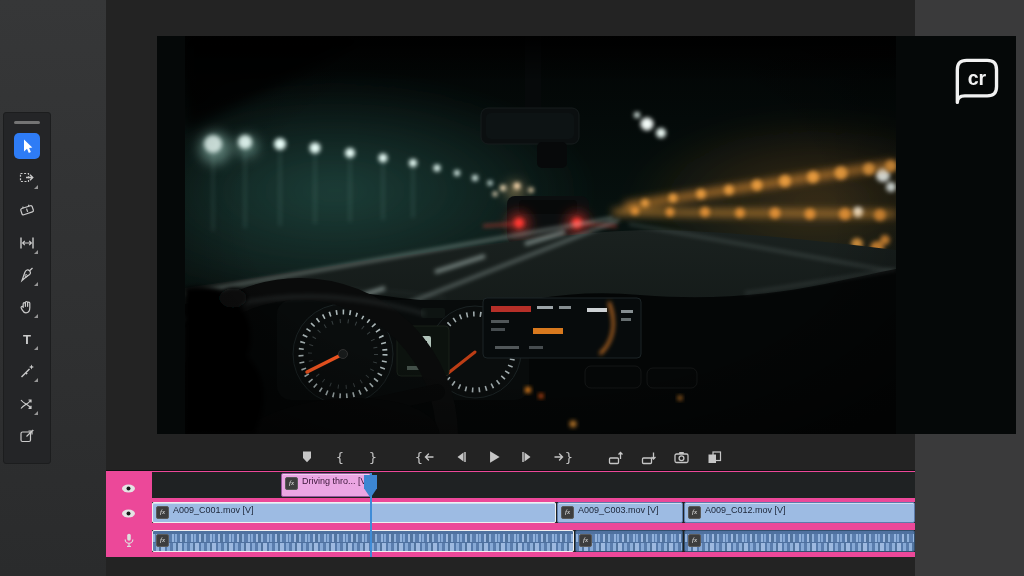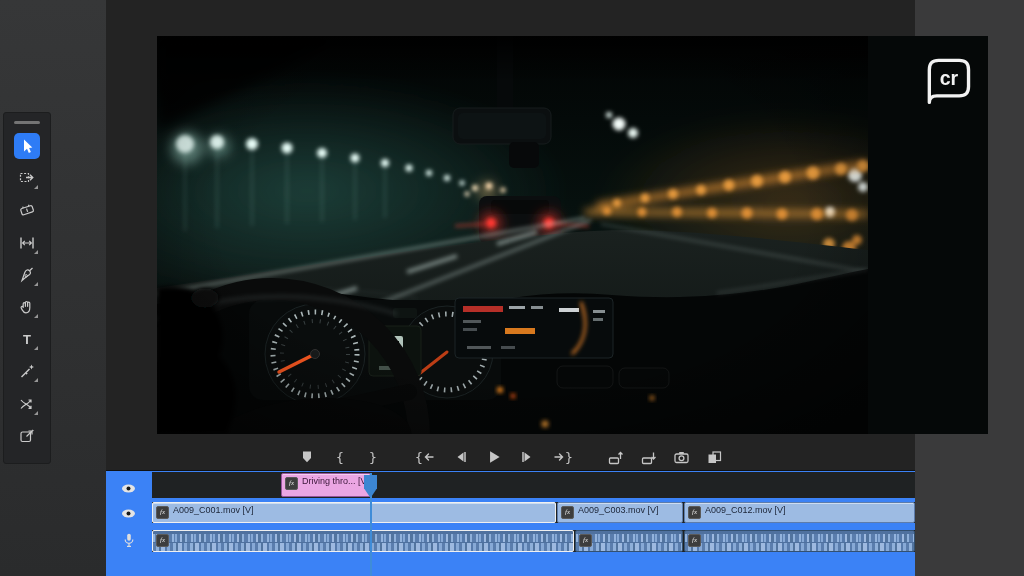--- a/index.html
+++ b/index.html
@@ -10,29 +10,29 @@
   
   .app{position:absolute;left:106px;top:0;width:809px;height:576px;background:#232323;}
   
   .toolbar{position:absolute;left:3px;top:112px;width:48px;height:352px;background:#242527;border:1px solid #1c1d1e;border-radius:3px;box-sizing:border-box;z-index:20;}
   .drag-handle{width:26px;height:3px;border-radius:2px;background:#747474;margin:8px auto 9px;}
   .tool{position:relative;width:26px;height:26px;margin:0 auto 6.2px;border-radius:5px;display:flex;align-items:center;justify-content:center;}
   .tool.selected{background:#2e7cf6;}
   .tool .fly{position:absolute;right:2px;bottom:2px;width:0;height:0;border-bottom:4px solid #969696;border-left:4px solid transparent;}
   .tool .tglyph{color:#cbcbcb;font-size:13px;font-weight:bold;line-height:1;}
   
-  .monitor{position:absolute;left:51px;top:36px;width:831px;height:398px;background:#050808;overflow:hidden;}
+  .monitor{position:absolute;left:51px;top:36px;width:831px;height:398px;background:#050808;overflow:hidden;padding-left:28px;}
   .watermark{position:absolute;right:12px;top:16px;width:56px;height:56px;}
   
   .transport{position:absolute;left:0;top:444px;width:809px;height:26px;display:flex;align-items:center;justify-content:center;gap:11px;}
   .tbtn{width:22px;height:22px;display:flex;align-items:center;justify-content:center;color:#c6c6c6;}
   .tbtn .glyph{font-size:13px;line-height:1;color:#c6c6c6;font-family:"DejaVu Sans Mono",monospace;}
   .gap-l{margin-left:8px;} .gap-r{margin-right:8px;}
   
-  .timeline{position:absolute;left:0;top:470px;width:809px;height:106px;background:#3b82f6;border-top:1px solid #101112;box-sizing:border-box;}
+  .timeline{position:absolute;left:0;top:470px;width:809px;height:87px;background:#ec4899;border-top:1px solid #101112;box-sizing:border-box;}
   .lane{position:absolute;left:46px;right:0;background:#1f2223;}
   .lane.v2{top:1px;height:26px;}
   .lane.v1{top:31px;height:21px;}
   .lane.a1{top:59px;height:22px;}
   .ttoggle{position:absolute;left:15px;width:15px;height:14px;display:flex;align-items:center;justify-content:center;}
   .clip{position:absolute;box-sizing:border-box;border-radius:2px;display:flex;align-items:flex-start;gap:4px;padding:2px 3px;font-size:9px;white-space:nowrap;overflow:hidden;z-index:2;}
   .v-clip{background:#9dbbe3;color:#1b2436;border:1px solid #5d7cab;box-shadow:inset 0 1px 0 rgba(255,255,255,.5);}
   .p-clip{background:#eba6e3;color:#3a1638;border:1px solid #93549a;box-shadow:inset 0 1px 0 rgba(255,255,255,.45);}
   .a-clip{background-color:#4f719f;border:1px solid #33506f;
     background-image:

